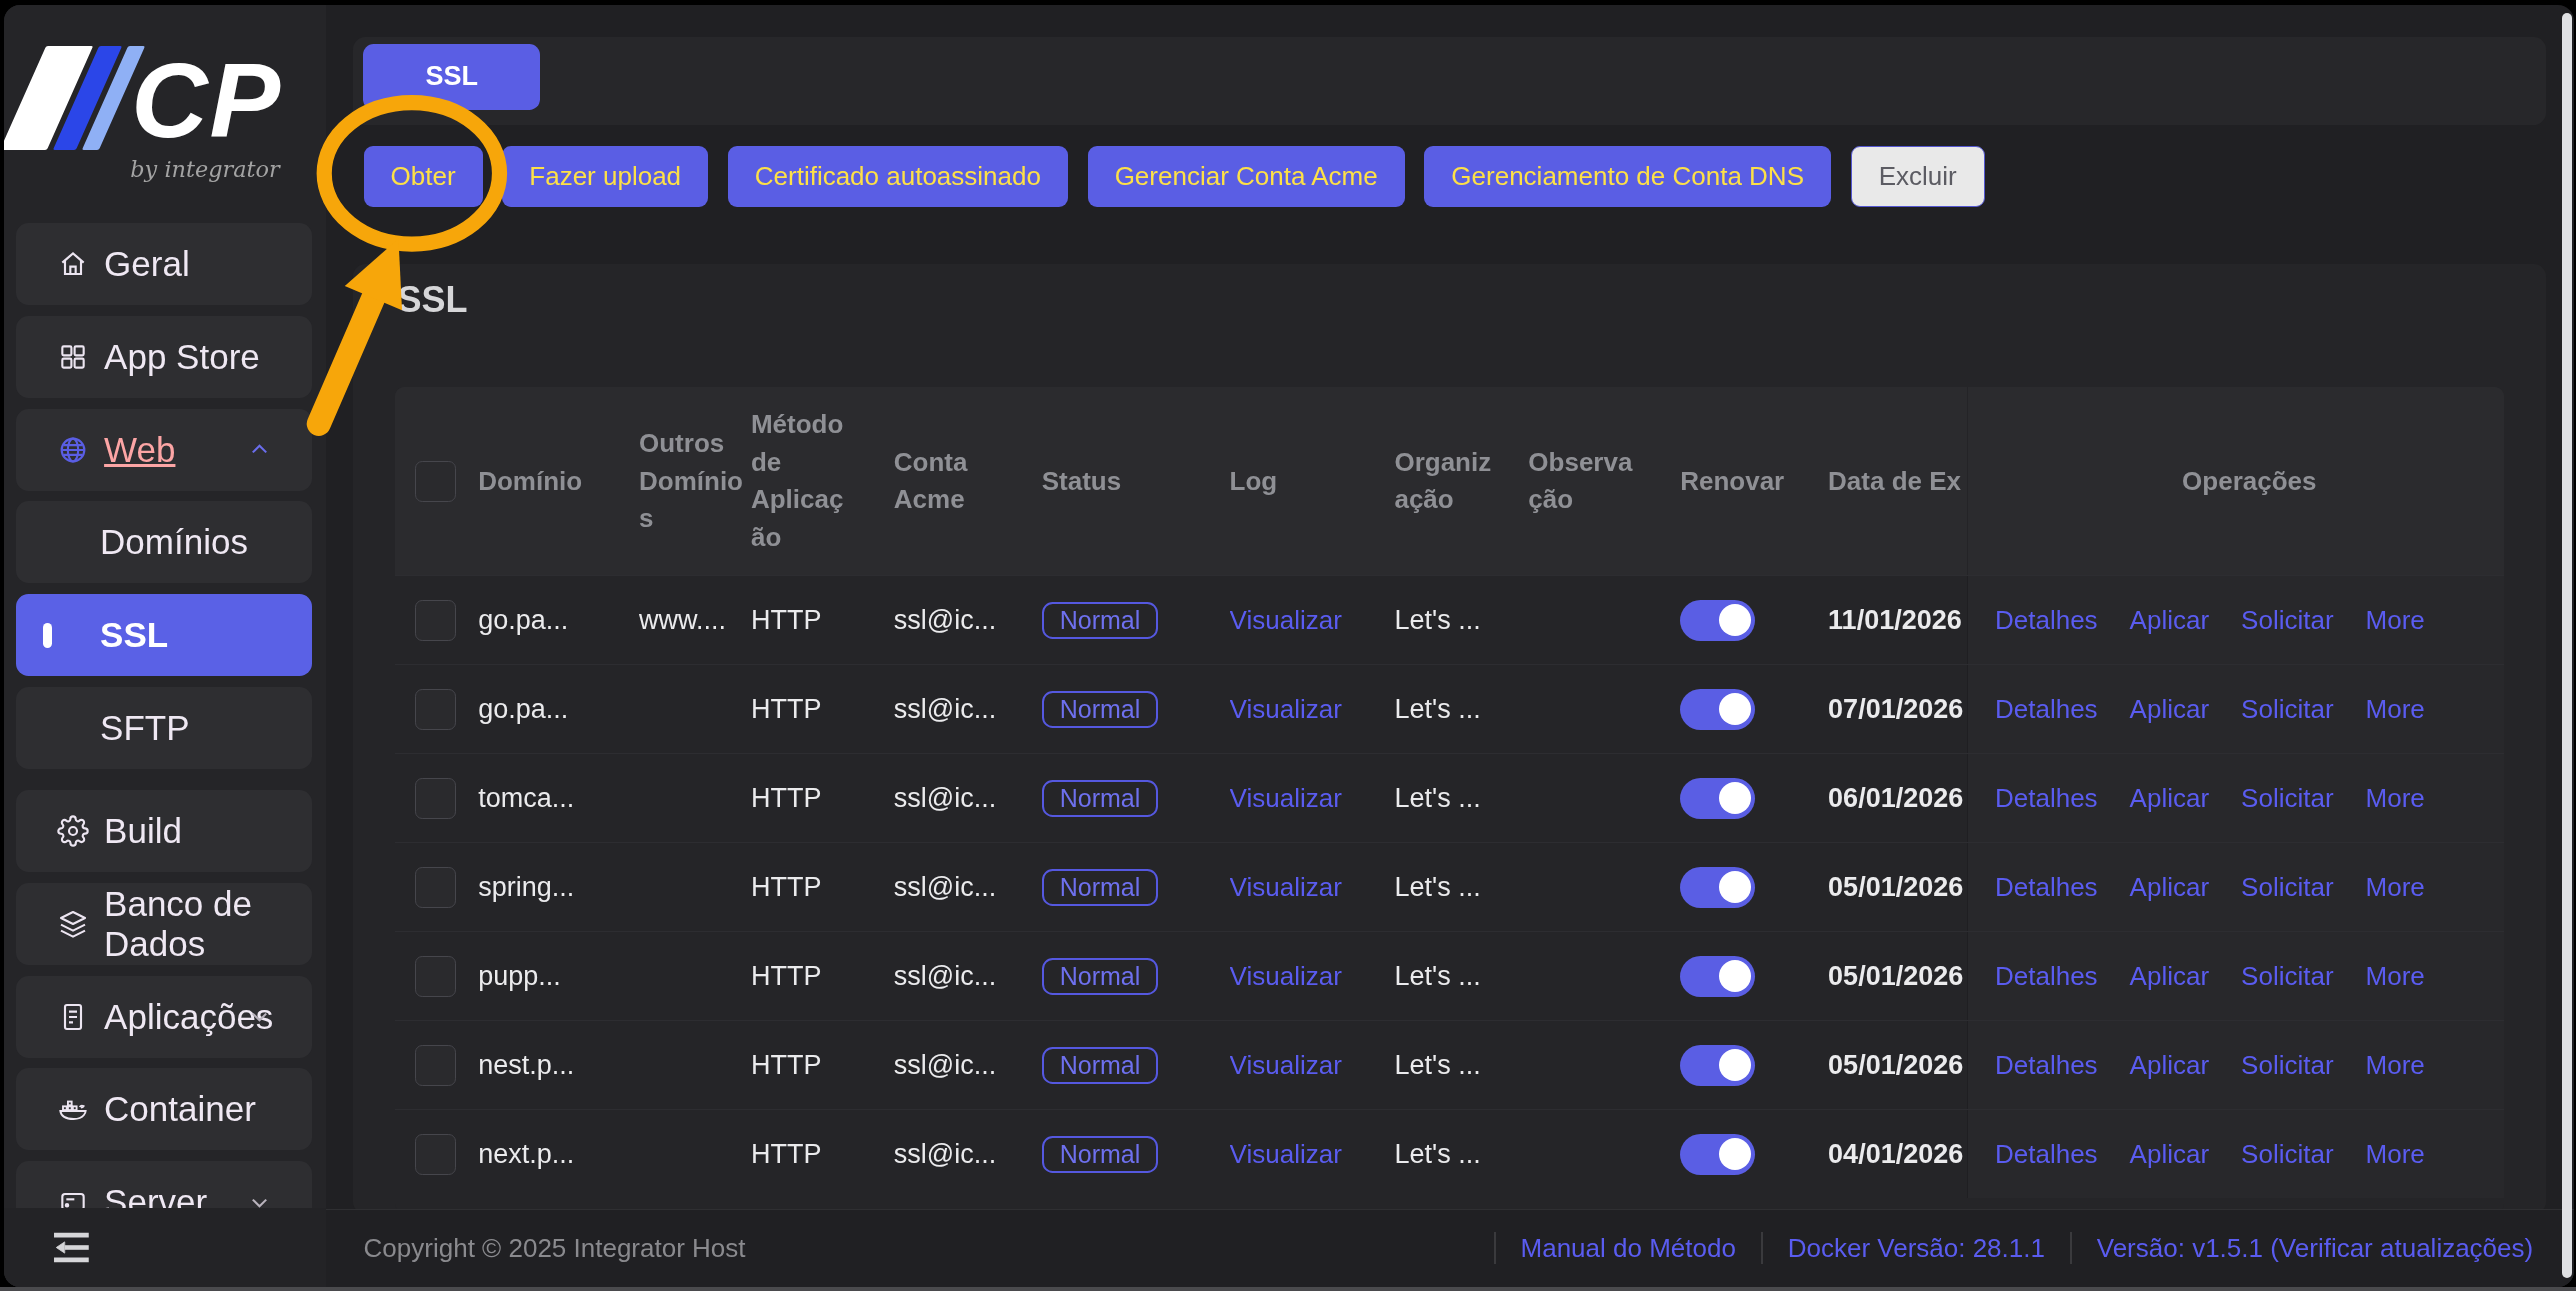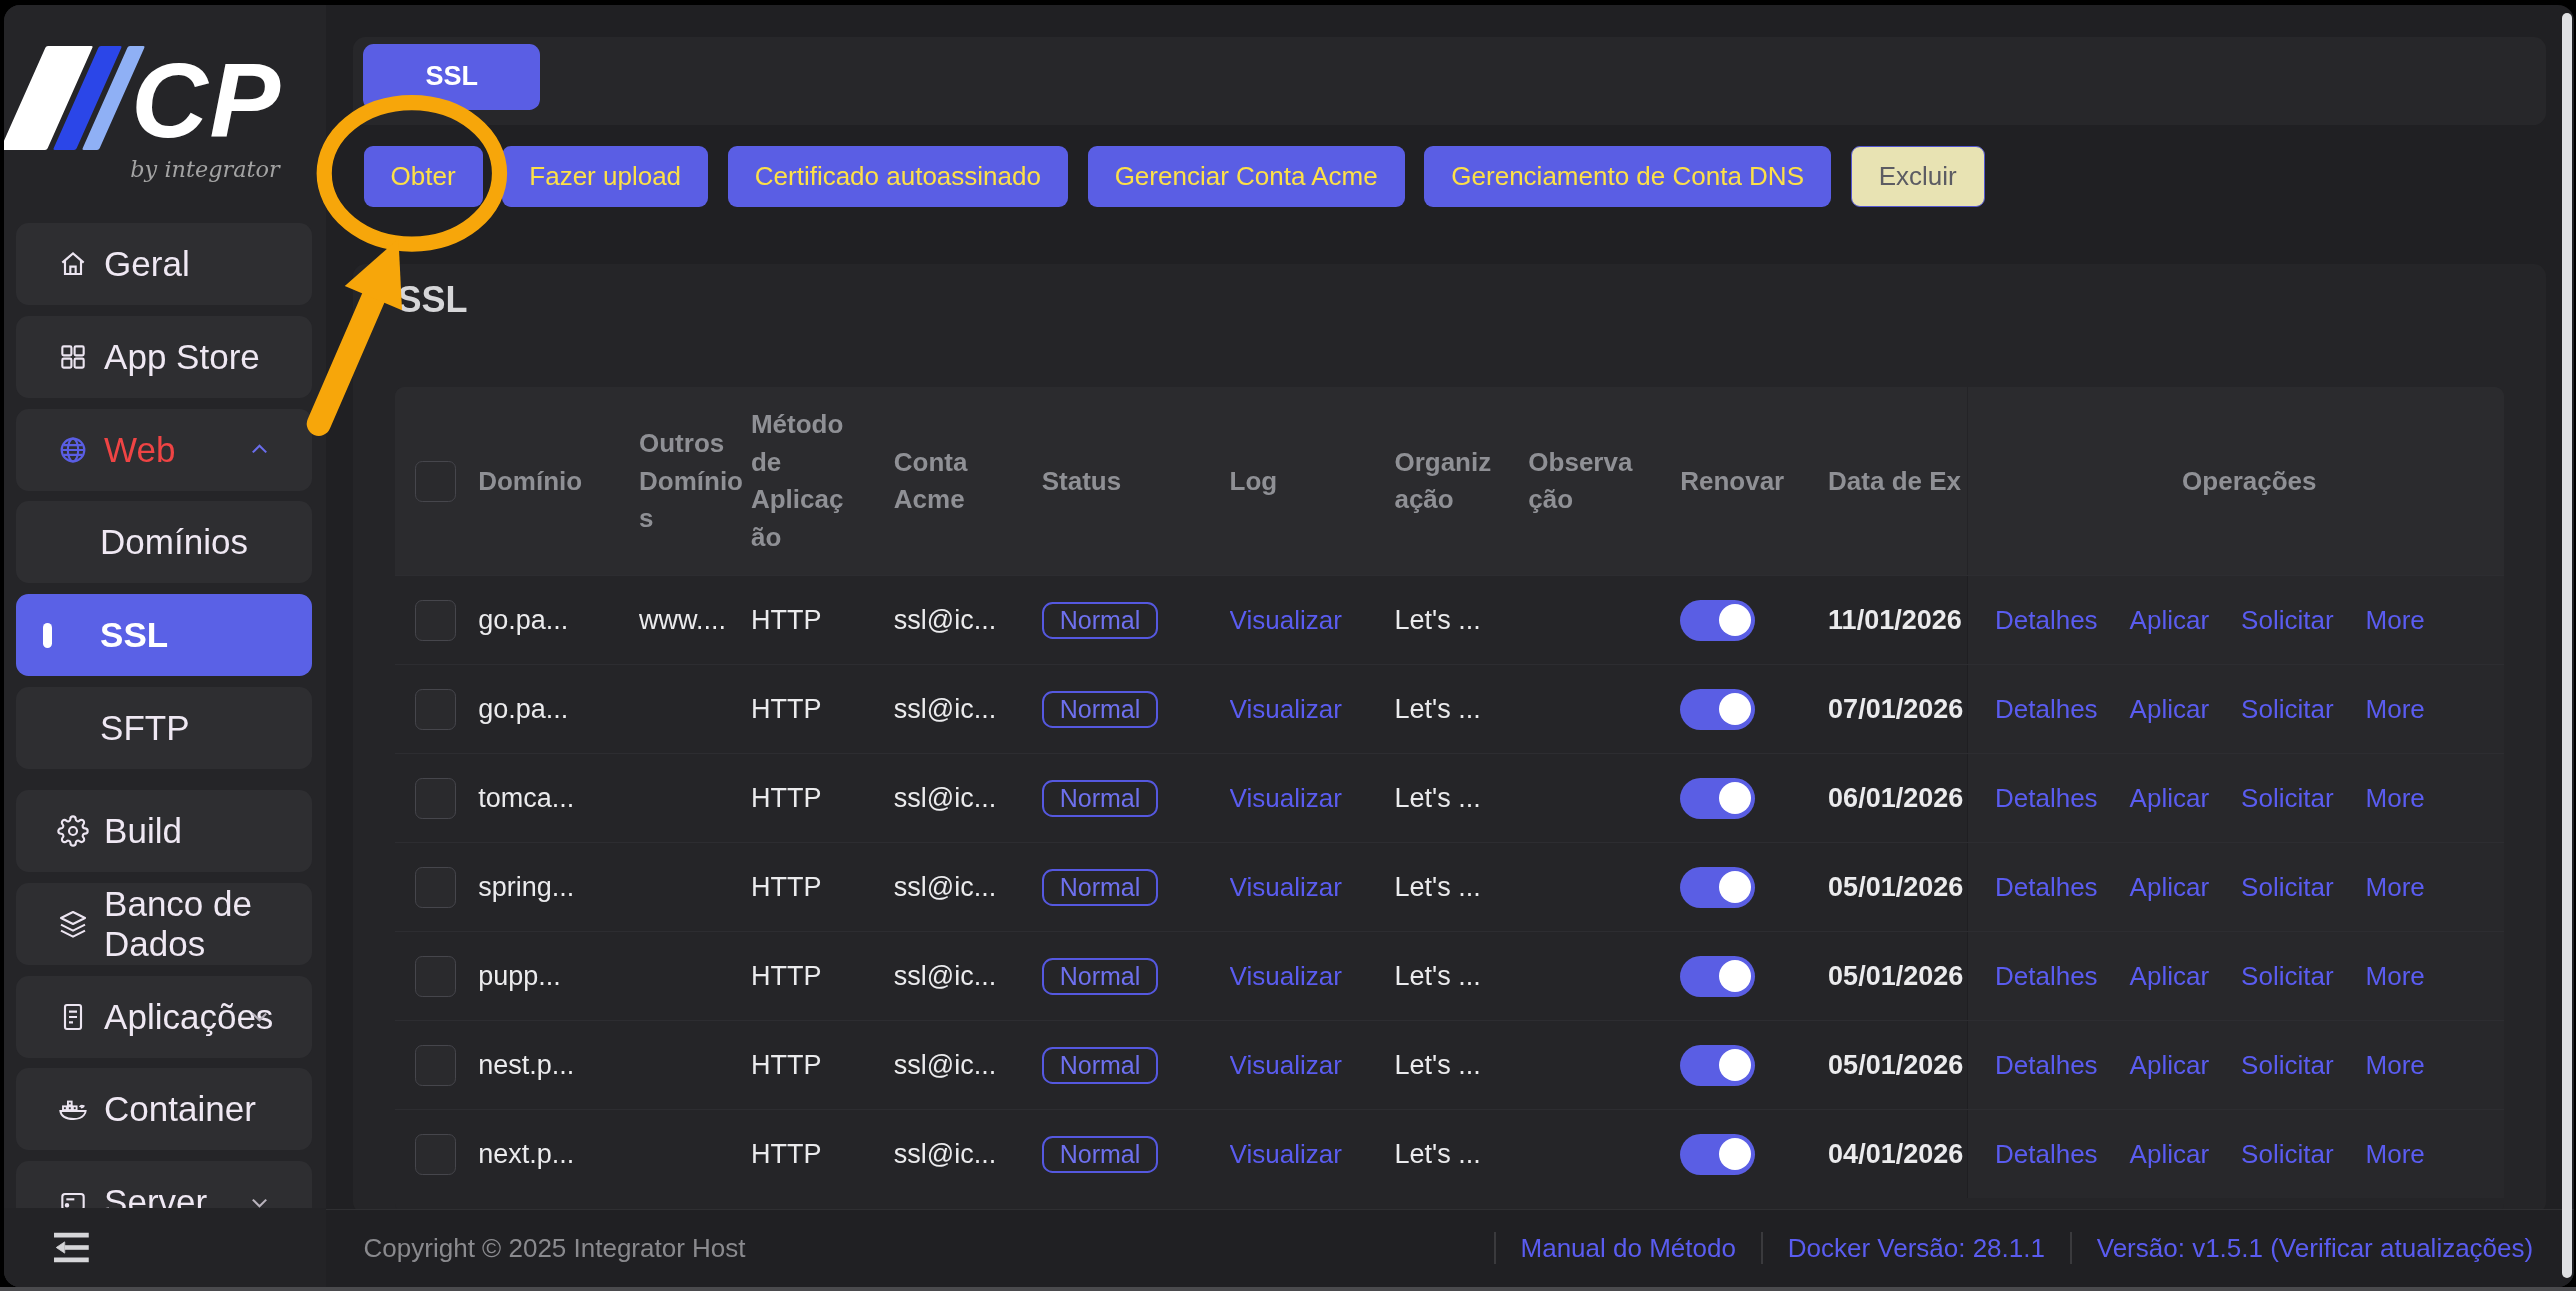--- a/index.html
+++ b/index.html
@@ -14,36 +14,36 @@
   .lb.w{width:47px;background:#fff;}
   .lb.b{width:22.4px;background:#2b46e8;}
   .lb.l{width:17px;background:#8fb0f5;}
   .logo-cp{font-size:106px;font-weight:900;font-style:italic;color:#fff;letter-spacing:1.8px;line-height:0.95;}
   .logo-tagline{margin-top:5.4px;margin-left:107px;color:#a3a3a3;font-family:"DejaVu Serif","Liberation Serif",serif;font-style:italic;font-size:22.4px;}
   .nav{position:absolute;left:12.5px;right:13.4px;top:218px;}
   .nav-item{position:relative;height:82px;border-radius:12.5px;background:#2e2e31;margin-bottom:10.7px;display:flex;align-items:center;color:#efe8f3;font-size:35px;cursor:pointer;}
   .nav-item .ni-icon{position:absolute;left:41px;width:32px;height:32px;display:flex;align-items:center;justify-content:center;color:#ece5f1;}
   .nav-item .ni-label{margin-left:88px;}
   .nav-item.section-gap{margin-top:21.5px;}
-  .nav-item.active-parent{color:#ef4444;}
+  .nav-item.active-parent{color:#fca5a5;text-decoration:underline;}
   .nav-item.active-parent .ni-icon{color:#5a5ee4;}
   .nav-item.sub .ni-label{margin-left:84px;}
   .nav-item.selected{background:#5a61e6;color:#fff;font-weight:700;}
   .pill{position:absolute;left:27px;top:29px;width:9px;height:25px;border-radius:5.4px;background:#fff;}
   .chev{position:absolute;right:41px;width:23px;height:23px;color:#b9b3bd;}
   .chev.accent{color:#6a6dec;}
   .sidebar-bottom{position:absolute;left:0;right:0;bottom:0;height:79px;background:#232326;z-index:6;display:flex;align-items:center;}
   .collapse-btn{margin-left:45px;width:43px;height:39px;color:#d6d6d9;cursor:pointer;}
 
   
   .tabbar{position:absolute;left:349px;top:32px;width:2193px;height:88px;background:#27272a;border-radius:12.5px;}
   .tab-active{position:absolute;left:10.7px;top:6.3px;width:177px;height:66px;border-radius:10.7px;background:#5a5ee4;color:#fff;font-size:27px;font-weight:600;display:flex;align-items:center;justify-content:center;cursor:pointer;}
   .toolbar{position:absolute;left:360px;top:141px;display:flex;gap:19.7px;align-items:center;}
   .btn{height:61px;border-radius:9px;background:#5a5ee4;color:#fde047;font-size:26px;padding:0 27px;display:flex;align-items:center;justify-content:center;border:none;cursor:pointer;font-family:inherit;}
-  .btn.ghost{background:#fef9c3;color:#63636a;border:1.8px solid #5a5ee4;opacity:.9;cursor:default;}
+  .btn.ghost{background:#ffffff;color:#63636a;border:1.8px solid #5a5ee4;opacity:.9;cursor:default;}
 
   .content-card{position:absolute;left:349px;top:259px;width:2193px;height:950px;background:#252528;border-radius:12.5px;overflow:hidden;}
   .page-heading{position:absolute;left:45px;top:14.3px;font-size:36px;font-weight:700;color:#d6d6d8;}
   .table{position:absolute;left:42px;top:123px;width:2109px;height:826px;border-radius:9px;overflow:hidden;background:#252528;}
   .thead{height:188px;background:#2b2b2e;display:flex;align-items:center;padding-left:20.6px;color:#8f9095;font-weight:700;font-size:26px;}
   .tr{height:88px;display:flex;align-items:center;padding-left:20.6px;border-top:0.9px solid #2d2d31;color:#ebebed;font-size:27px;}
   .cell{display:flex;align-items:center;height:100%;overflow:hidden;}
   .col-cb{width:63px;}
   .col-dom{width:161px;}
   .col-out{width:112px;}

